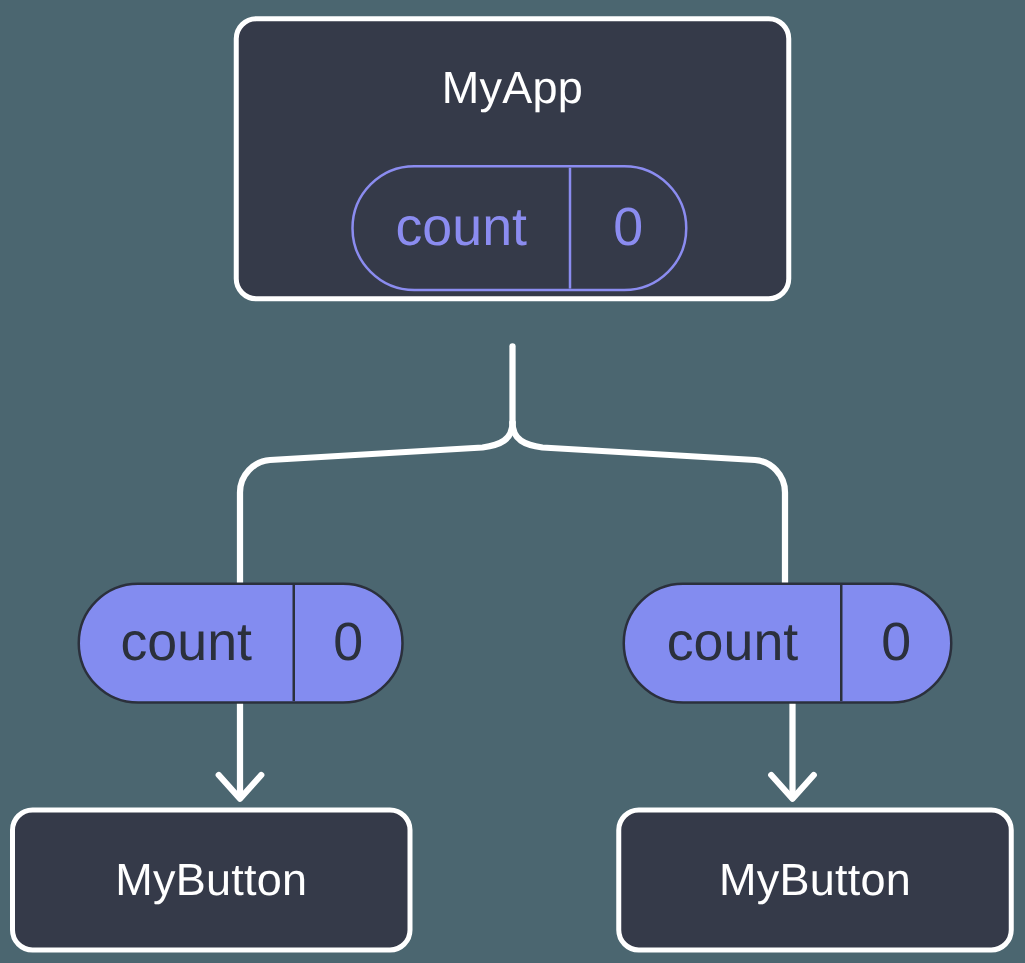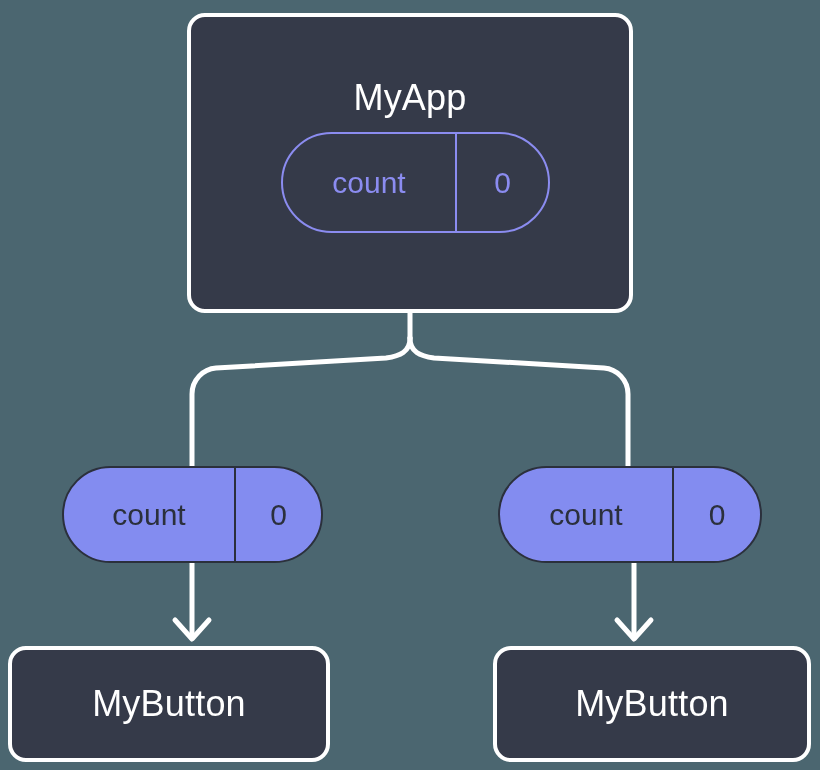--- a/index.html
+++ b/index.html
@@ -50,21 +50,21 @@
     border-width: 2px;
     border-radius: 999px;
     overflow: hidden;
   }
   .pill .pill-key,
   .pill .pill-val {
     display: flex;
     align-items: center;
     justify-content: center;
     white-space: nowrap;
-    font-size: 30px;
+    font-size: 43px;
     line-height: 1;
   }
   .pill .pill-key { flex: 0 0 auto; }
   .pill .pill-val { flex: 1 1 auto; }
 
   
   .pill.outlined {
     background: transparent;
     border-color: #8b8cf0;
   }
@@ -79,22 +79,22 @@
   }
   .pill.filled .pill-key,
   .pill.filled .pill-val { color: #2b303c; }
   .pill.filled .pill-val { border-left: 2px solid #2b303c; }
 
   
   #app-node {
     left: 187px;
     top: 13px;
     width: 446px;
-    height: 300px;
-    padding-top: 60px;
+    height: 228px;
+    padding-top: 32px;
   }
   #app-state-pill {
     left: 90px;
     top: 115px;
     width: 269px;
     height: 101px;
   }
   #app-state-pill .pill-key { width: 172px; }
 
   #pill-left {

